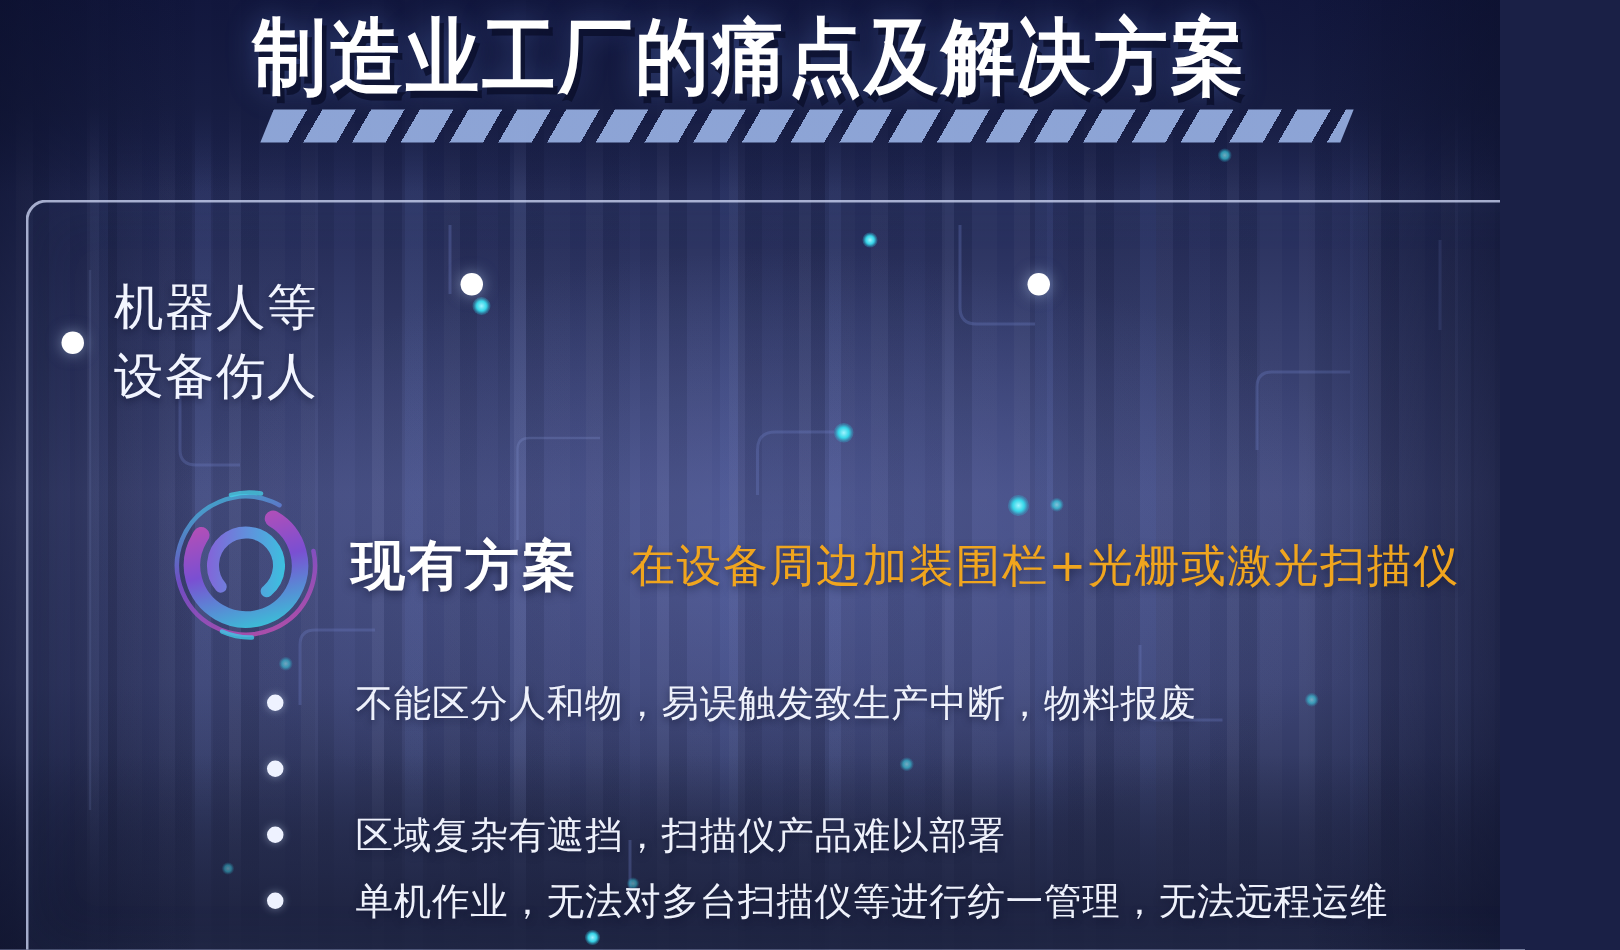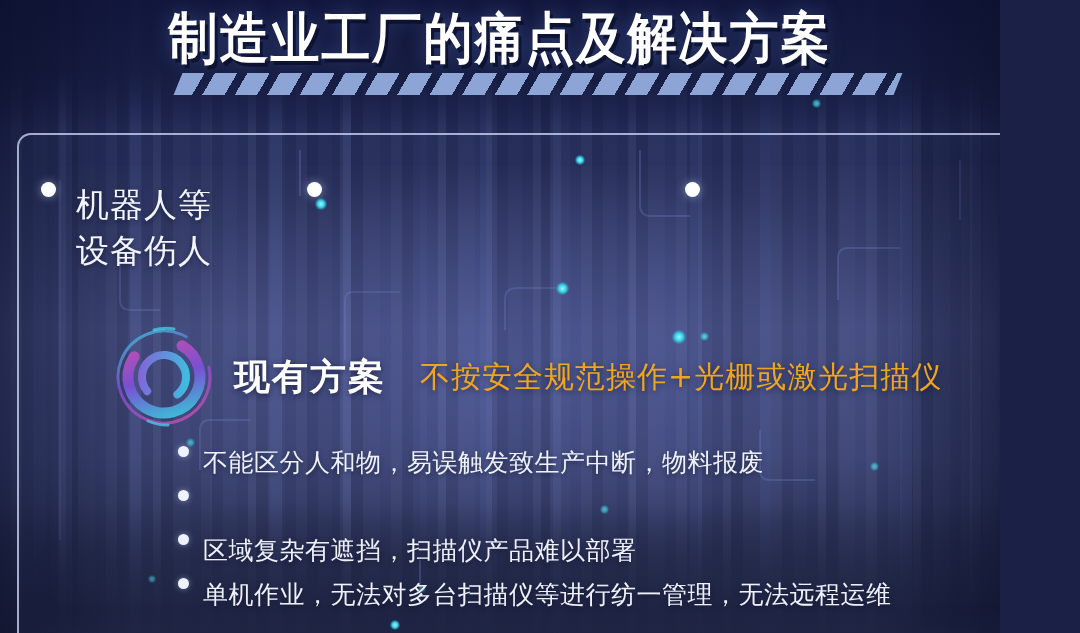--- a/index.html
+++ b/index.html
@@ -81,21 +81,21 @@
     position:absolute;left:17px;top:133px;width:1044px;height:500px;
     border:2px solid rgba(205,215,245,.78);
     border-bottom:none;
     border-radius:14px 14px 0 0;
     box-shadow:inset 0 0 40px rgba(120,150,230,.07);
     pointer-events:none;
   }
 
   
   .problems{position:absolute;left:17px;top:176px;width:1044px;height:110px;}
-  .prob{position:absolute;display:flex;}
+  .prob{position:absolute;display:flex;align-items:center;}
   .prob .dot{
     width:15px;height:15px;border-radius:50%;background:#ffffff;
     box-shadow:0 0 10px rgba(200,225,255,.5);flex:0 0 auto;
   }
   .prob .txt{
     margin-left:20px;color:#f2f5ff;font-size:33px;line-height:46px;
     letter-spacing:1px;white-space:pre-line;
     text-shadow:0 2px 5px rgba(10,14,40,.5);
     font-family:"DejaVu Sans","Liberation Sans",sans-serif;
   }
@@ -112,21 +112,21 @@
     text-shadow:0 2px 6px rgba(10,14,40,.6);
   }
   .sol-desc{
     margin-left:34px;color:#f0a51e;font-size:30px;letter-spacing:1px;
     font-family:"DejaVu Sans","Liberation Sans",sans-serif;
     text-shadow:0 2px 6px rgba(10,14,40,.55);
   }
 
   
   .painlist{position:absolute;left:178px;top:446px;}
-  .pain{display:flex;height:44px;}
+  .pain{display:flex;align-items:center;height:44px;gap:34px;}
   .pain .sdot{
     width:11px;height:11px;border-radius:50%;background:#eef2ff;flex:0 0 auto;
     box-shadow:0 0 6px rgba(210,230,255,.45);
   }
   .pain .ptxt{
     margin-left:14px;color:#eef1fb;font-size:25px;letter-spacing:.5px;
     font-family:"DejaVu Sans","Liberation Sans",sans-serif;
     text-shadow:0 2px 5px rgba(10,14,40,.5);
   }
 </style>
@@ -216,21 +216,21 @@
           </linearGradient>
         </defs>
         <circle cx="52" cy="52" r="46" fill="none" stroke="url(#gA)" stroke-width="3" stroke-linecap="round" stroke-dasharray="150 39" transform="rotate(112 52 52)" opacity=".85"></circle>
         <circle cx="52" cy="52" r="36" fill="none" stroke="url(#gB)" stroke-width="11" stroke-linecap="round" stroke-dasharray="172 54" transform="rotate(-60 52 52)"></circle>
         <circle cx="52" cy="52" r="22" fill="none" stroke="url(#gC)" stroke-width="8" stroke-linecap="round" stroke-dasharray="104 35" transform="rotate(140 52 52)"></circle>
         <path d="M36 96 A46 46 0 0 0 56 100" fill="none" stroke="#3fc9e6" stroke-width="3" stroke-linecap="round" opacity=".8"></path>
         <path d="M42 5 A46 46 0 0 1 62 4" fill="none" stroke="#45d2e8" stroke-width="3" stroke-linecap="round" opacity=".75"></path>
       </svg>
     </span>
     <span class="sol-title">现有方案</span>
-    <span class="sol-desc">不按安全规范操作+光栅或激光扫描仪</span>
+    <span class="sol-desc">在设备周边加装围栏+光栅或激光扫描仪</span>
   </div>
 
   <div class="painlist">
     <div class="pain">
       <span class="sdot"></span>
       <span class="ptxt">不能区分人和物，易误触发致生产中断，物料报废</span>
     </div>
     <div class="pain">
       <span class="sdot"></span>
     </div>

